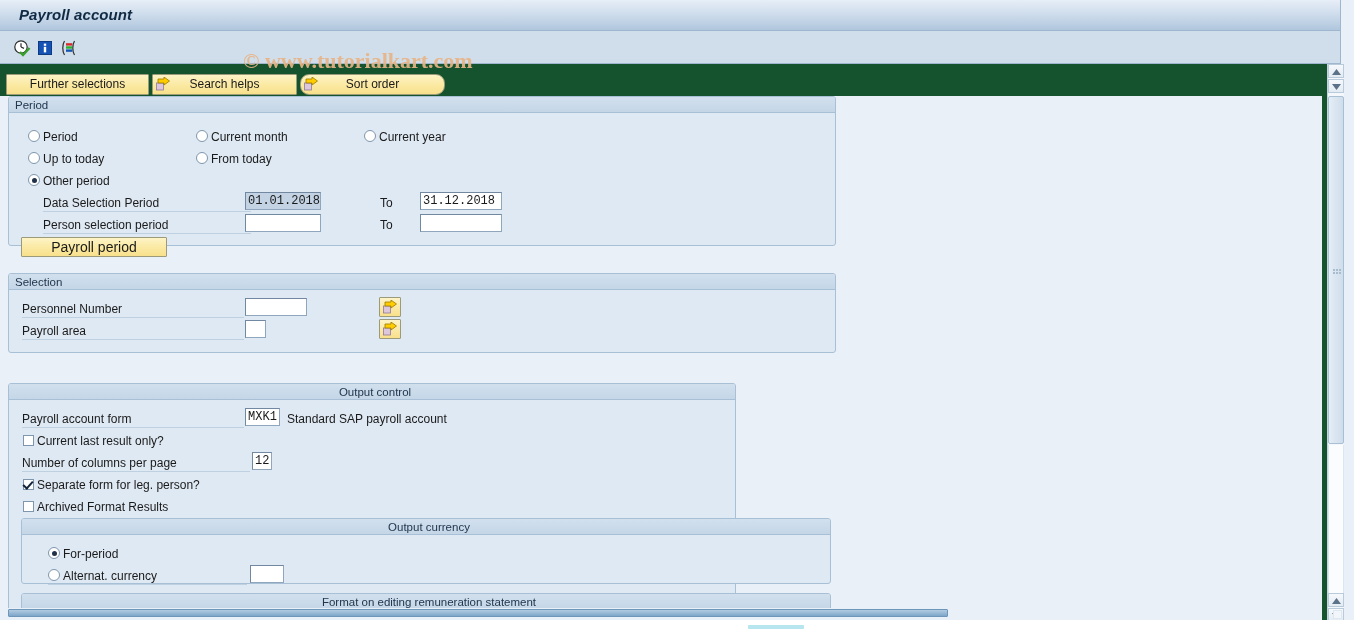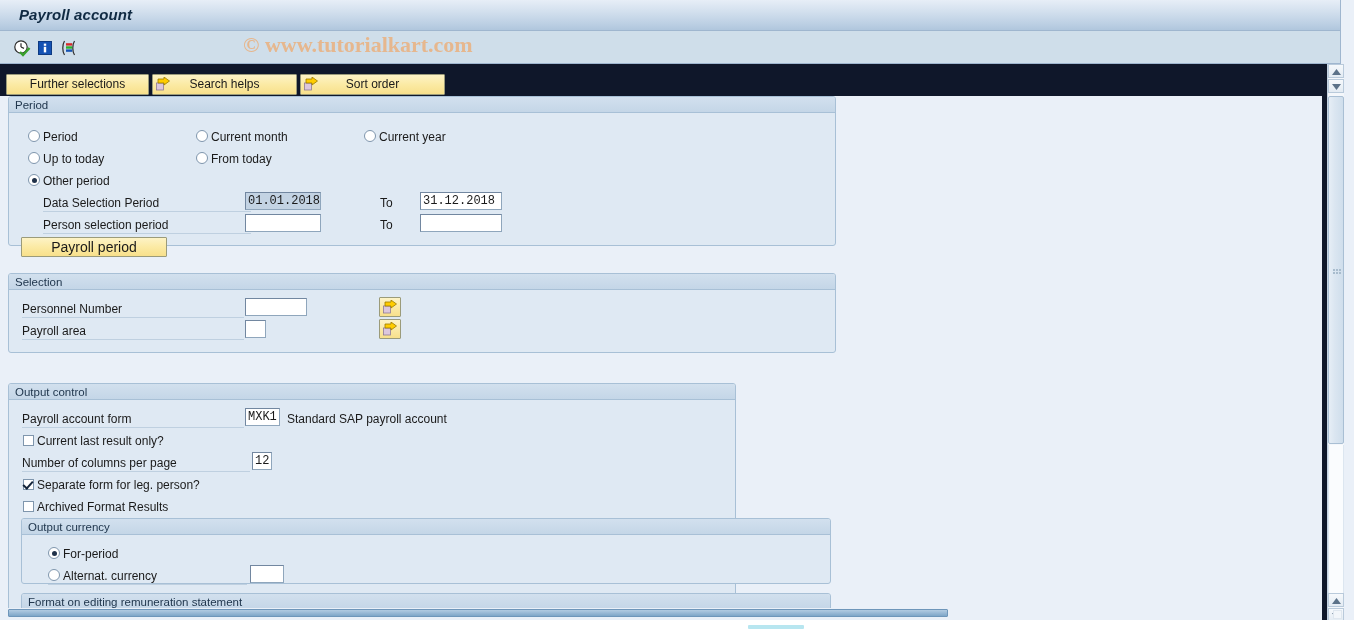--- a/index.html
+++ b/index.html
@@ -10,21 +10,21 @@
     background: #ffffff;
     font-family: "Liberation Sans", sans-serif;
     font-size: 12px;
     color: #1a1a1a;
   }
 
   #app {
     position: relative;
     width: 1354px;
     height: 629px;
-    background: #0f172a;
+    background: #14532d;
   }
 
   
   .titlebar {
     position: absolute; left: 0; top: 0;
     width: 1354px; height: 31px;
     background: linear-gradient(to bottom, #e7eef7 0%, #d3e0ee 38%, #bdd0e4 78%, #b0c6dd 100%);
     border-bottom: 1px solid #9fb6cf;
   }
   .titlebar .title {
@@ -58,21 +58,21 @@
   .tbicon {
     position: absolute; top: 8px;
     width: 18px; height: 18px;
     cursor: pointer;
   }
   #ic-execute { left: 13px; }
   #ic-info    { left: 36px; }
   #ic-layout  { left: 60px; }
 
   .watermark {
-    position: absolute; left: 243px; top: 32px;
+    position: absolute; left: 243px; top: 48px;
     font-family: "Liberation Serif", serif;
     font-size: 22px;
     font-weight: bold;
     color: #e8b487;
     white-space: nowrap;
     opacity: 0.92;
     user-select: none;
     pointer-events: none;
   }
 
@@ -95,21 +95,21 @@
     padding: 0;
     white-space: nowrap;
     overflow: hidden;
   }
   .sapbtn .btn-arrow {
     position: absolute; left: 3px; top: 2px;
     width: 15px; height: 15px;
   }
   #btn-further   { left: 6px;   width: 143px; }
   #btn-search    { left: 152px; width: 145px; }
-  #btn-sort      { left: 300px; width: 145px; }
+  #btn-sort      { left: 300px; width: 145px; border-radius: 9px; }
 
   
   .formarea {
     position: absolute; left: 0; top: 96px;
     width: 1322px; height: 524px;
     background: #eaf0f8;
     overflow: hidden;
     padding-left: 47px;
   }
 
@@ -132,21 +132,21 @@
     padding-left: 6px;
     white-space: nowrap;
   }
   .groupbox > .gb-body {
     position: absolute; left: 0; top: 17px;
     width: 100%;
   }
 
   #gb-period   { left: 8px; top: 0;   width: 828px; height: 150px; }
   #gb-selection{ left: 8px; top: 177; width: 828px; height: 80px;  }
-  #gb-output   { left: 8px; top: 287px; width: 728px; height: 237px; }
+  #gb-output   { left: 8px; top: 287px; width: 728px; height: 237px; text-align: center; }
   #gb-currency { left: 12px; top: 117px; width: 810px; height: 66px; background: #dfe9f3;}
   #gb-format   { left: 12px; top: 192px; width: 810px; height: 45px; }
 
   
   .lbl {
     position: absolute;
     font-size: 12px;
     color: #1a1a1a;
     white-space: nowrap;
     line-height: 14px;

